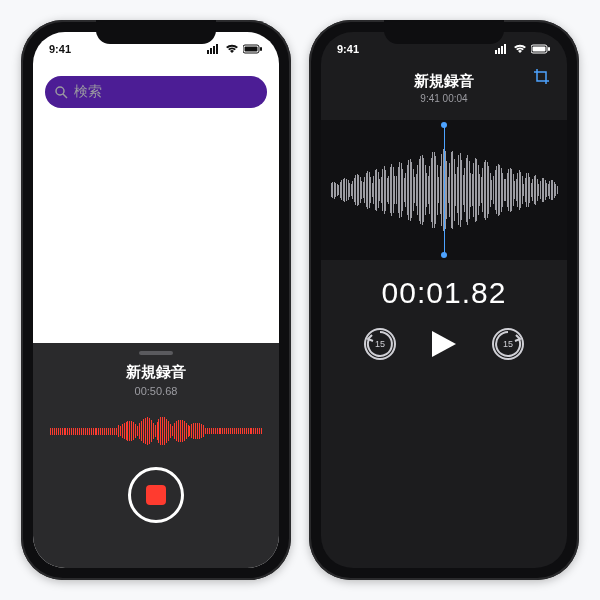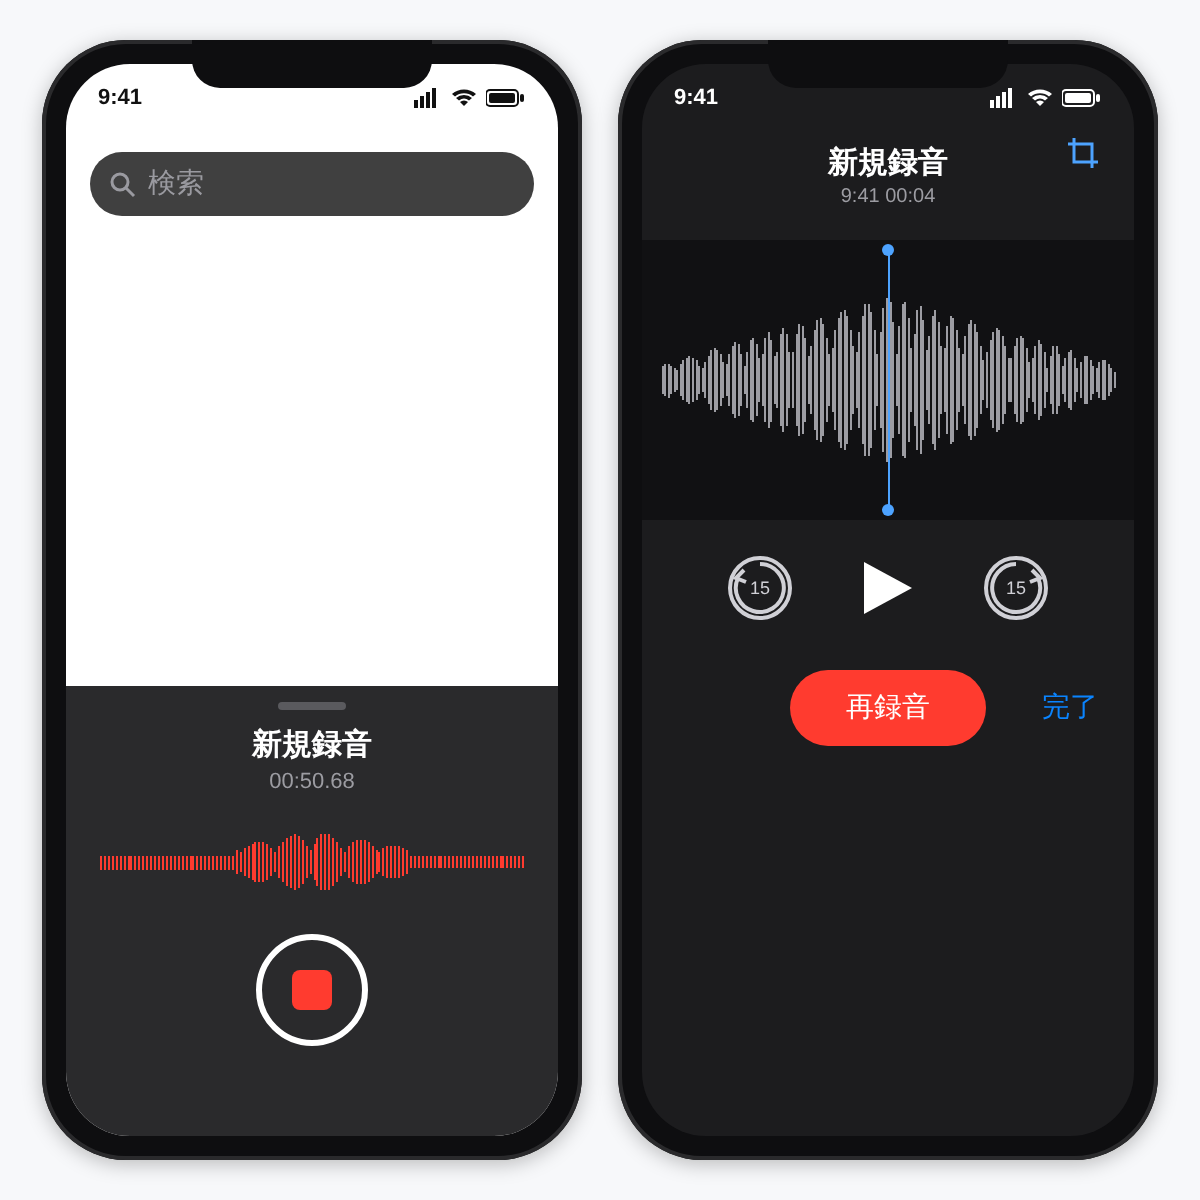--- a/index.html
+++ b/index.html
@@ -39,21 +39,21 @@
   .status-icons { display:flex; gap:4px; align-items:center; }
   .sb-light { color:#111; }
   .sb-dark  { color:#fff; }
 
   
   .screen-left { background:#fff; display:flex; flex-direction:column; }
   .header-left { padding: 6px 16px 0 16px; }
   .title-left { font-size: 28px; font-weight: 700; color:#b9b9bf; letter-spacing:.5px; }
   .search-box {
     margin: 10px 12px 0 12px;
-    background:#404040; border-radius:16px;
+    background:#4c1d95; border-radius:16px;
     display:flex; align-items:center; gap:6px;
     padding:7px 10px; color:#9a9aa0; font-size:14px;
   }
   .left-blank { flex:1; background:#fff; }
   .left-panel {
     background:#2a2a2c; color:#fff;
     display:flex; flex-direction:column; align-items:center;
     padding: 8px 0 14px 0;
     height: 225px;
   }
@@ -432,20 +432,21 @@
           <span style="height: 19.4693px;"></span>
           <span style="height: 16.5427px;"></span>
           <span style="height: 12.1774px;"></span>
           <span style="height: 7.52307px;"></span>
         </div>
       <div class="playhead">
         <div class="dot" style="top:2px"></div>
         <div class="dot" style="bottom:2px"></div>
       </div>
     </div>
+    <div class="big-time">00:01.82</div>
     <div class="controls">
       <div class="skip">
         <svg width="30" height="30" viewBox="0 0 30 30" style="position:absolute">
             <path d="M15 3 A12 12 0 1 1 4 10" fill="none" stroke="#d0d0d6" stroke-width="2"></path>
             <path d="M7 6 L3 10 L8 12" fill="none" stroke="#d0d0d6" stroke-width="2"></path>
           </svg>
         <span>15</span>
       </div>
       <div class="play-btn">
         <svg width="28" height="30" viewBox="0 0 28 30">
@@ -453,18 +454,14 @@
           </svg>
       </div>
       <div class="skip">
         <svg width="30" height="30" viewBox="0 0 30 30" style="position:absolute">
             <path d="M15 3 A12 12 0 1 0 26 10" fill="none" stroke="#d0d0d6" stroke-width="2"></path>
             <path d="M23 6 L27 10 L22 12" fill="none" stroke="#d0d0d6" stroke-width="2"></path>
           </svg>
         <span>15</span>
       </div>
     </div>
-    <div class="bottom-row">
-      <div class="pill">再録音</div>
-      <div class="done">完了</div>
-    </div>
   </div>
 </div>
 
 </body></html>

